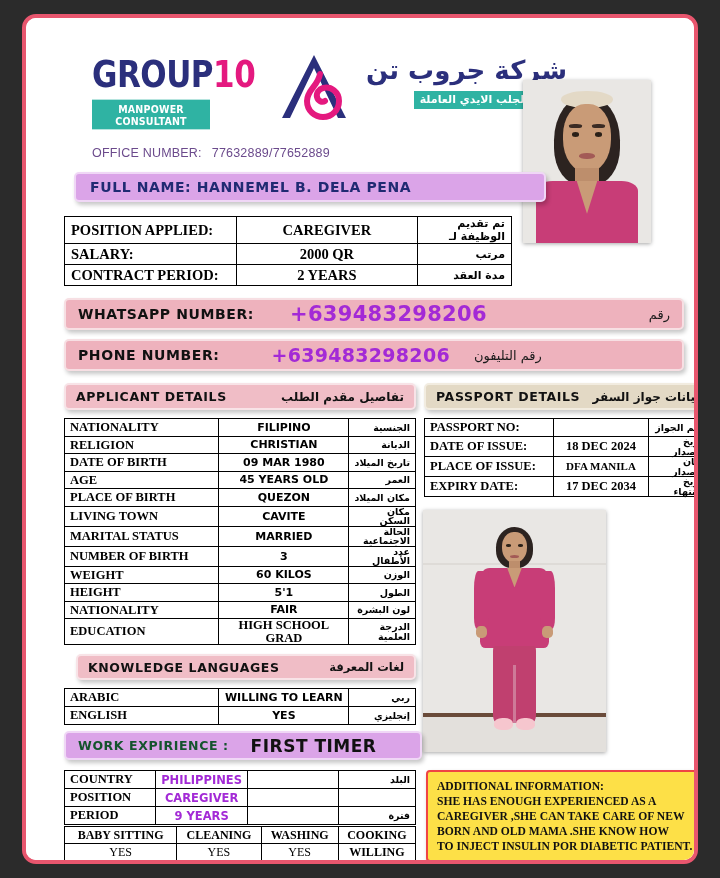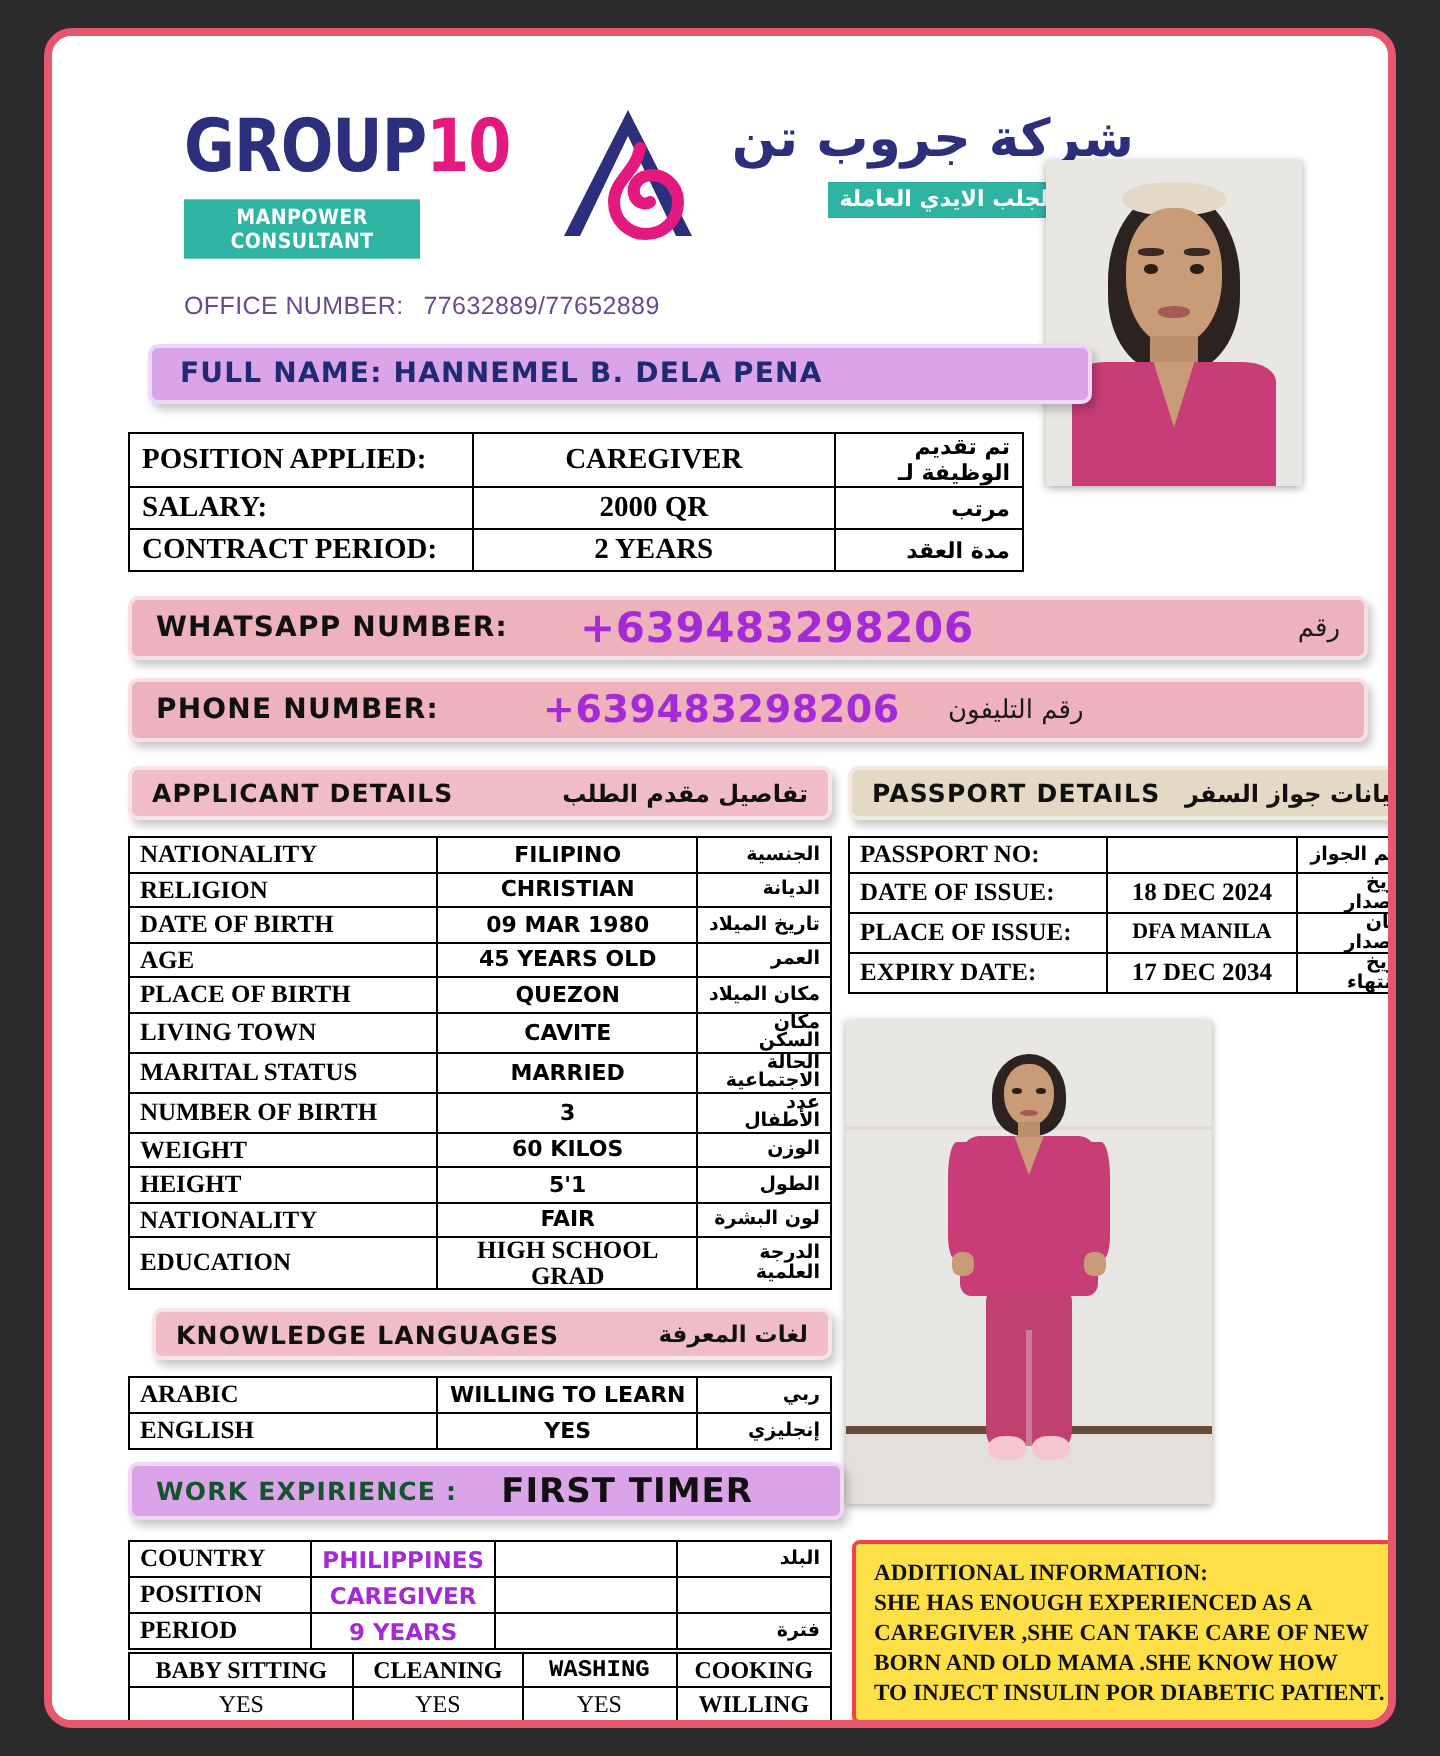--- a/index.html
+++ b/index.html
@@ -514,21 +514,21 @@
                   <td class="blank"></td>
                   <td class="a ar">فترة</td>
                 </tr>
             </tbody>
           </table>
           <table class="stable">
             <tbody>
               <tr>
                 <td style="width:32%;">BABY SITTING</td>
                 <td style="width:24%;">CLEANING</td>
-                <td style="width:22%;font-family:Liberation Mono, monospace;">WASHING</td>
+                <td style="width:22%;">WASHING</td>
                 <td style="width:22%;">COOKING</td>
               </tr>
               <tr>
                 <td class="val">YES</td>
                 <td class="val">YES</td>
                 <td class="val">YES</td>
                 <td class="valb">WILLING</td>
               </tr>
             </tbody>
           </table>

